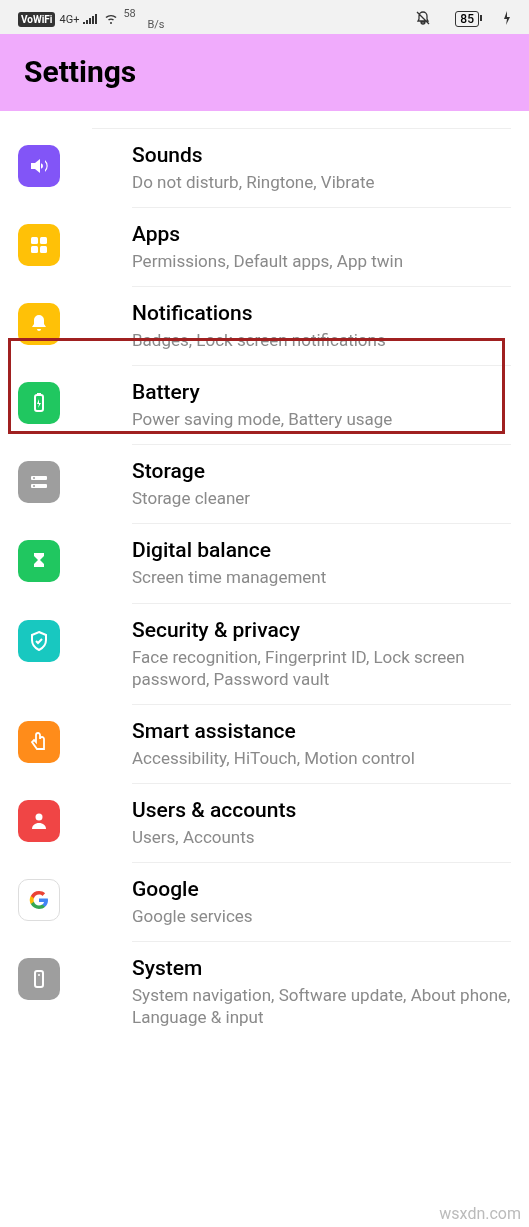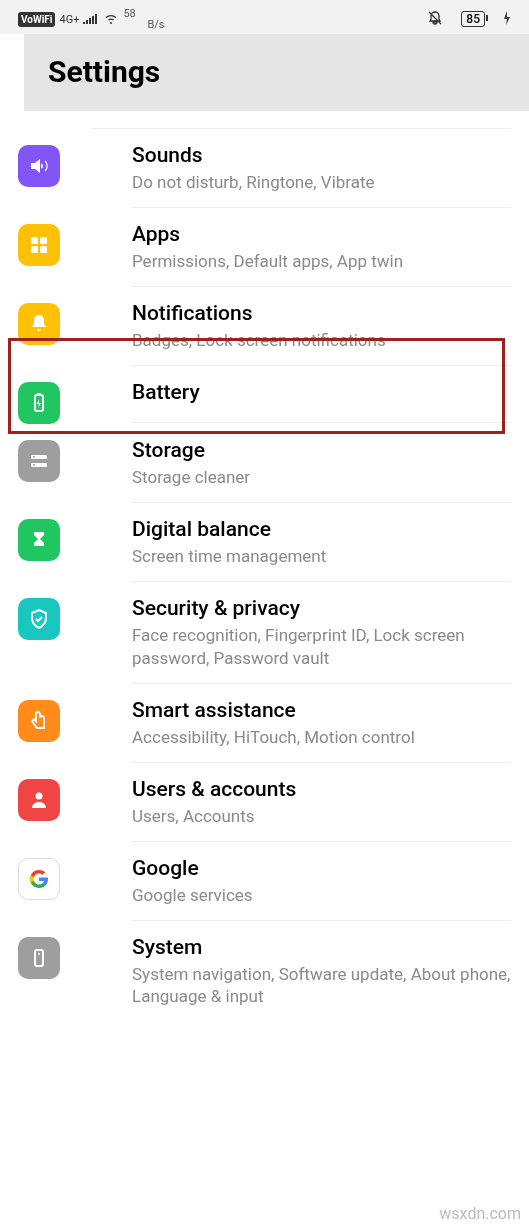--- a/index.html
+++ b/index.html
@@ -14,37 +14,36 @@
   }
   .status-bar {
     display: flex;
     justify-content: space-between;
     align-items: center;
     padding: 8px 18px 4px 18px;
     background: #f2f2f2;
     font-size: 13px;
   }
   .status-left { display: flex; align-items: center; gap: 4px; }
-  .status-right { display: flex; align-items: center; gap: 18px; }
+  .status-right { display: flex; align-items: center; gap: 24px; }
   .vowifi {
     background: #333; color: #fff; font-size: 10px; font-weight: bold;
     padding: 2px 3px; border-radius: 3px;
   }
   .sig { font-size: 11px; color:#333; }
   .speed { font-size: 11px; line-height: 1; color:#555; }
   .speed small { font-size: 11px; display:block;margin-left:24px;}
   .battery {
     border: 1.5px solid #333; border-radius: 3px; padding: 0 4px;
     font-size: 12px; font-weight: 500; position:relative;
   }
   .battery::after{content:""; position:absolute; right:-4px; top:3px; width:2px; height:6px; background:#333;}
   .header {
-    background: #e5e5e5;
+    background: #f0abfc;
     padding: 20px 24px 22px 24px;
-    margin-left: 24px;
   }
   .header h1 {
     font-size: 30px;
     font-weight: 700;
   }
   .list {
     background: #fff;
   }
   .item {
     display: flex;
@@ -188,20 +187,21 @@
   <div class="item">
     <div class="icon-wrap ic-battery">
       <svg viewBox="0 0 24 24">
           <rect x="8" y="4" width="8" height="16" rx="2" fill="none" stroke="#fff" stroke-width="2"></rect>
           <rect x="10" y="2" width="4" height="2" fill="#fff"></rect>
           <path d="M12 8l-2 5h2l-1 4 3-5h-2z" fill="#fff"></path>
         </svg>
     </div>
     <div class="text">
       <div class="title">Battery</div>
+      <div class="sub">Power saving mode, Battery usage</div>
     </div>
   </div>
 
   <div class="item">
     <div class="icon-wrap ic-storage">
       <svg viewBox="0 0 24 24">
           <rect x="4" y="6" width="16" height="4" rx="1" fill="#fff"></rect>
           <rect x="4" y="14" width="16" height="4" rx="1" fill="#fff"></rect>
           <circle cx="7" cy="8" r="1" fill="#9e9e9e"></circle>
           <circle cx="7" cy="16" r="1" fill="#9e9e9e"></circle>

